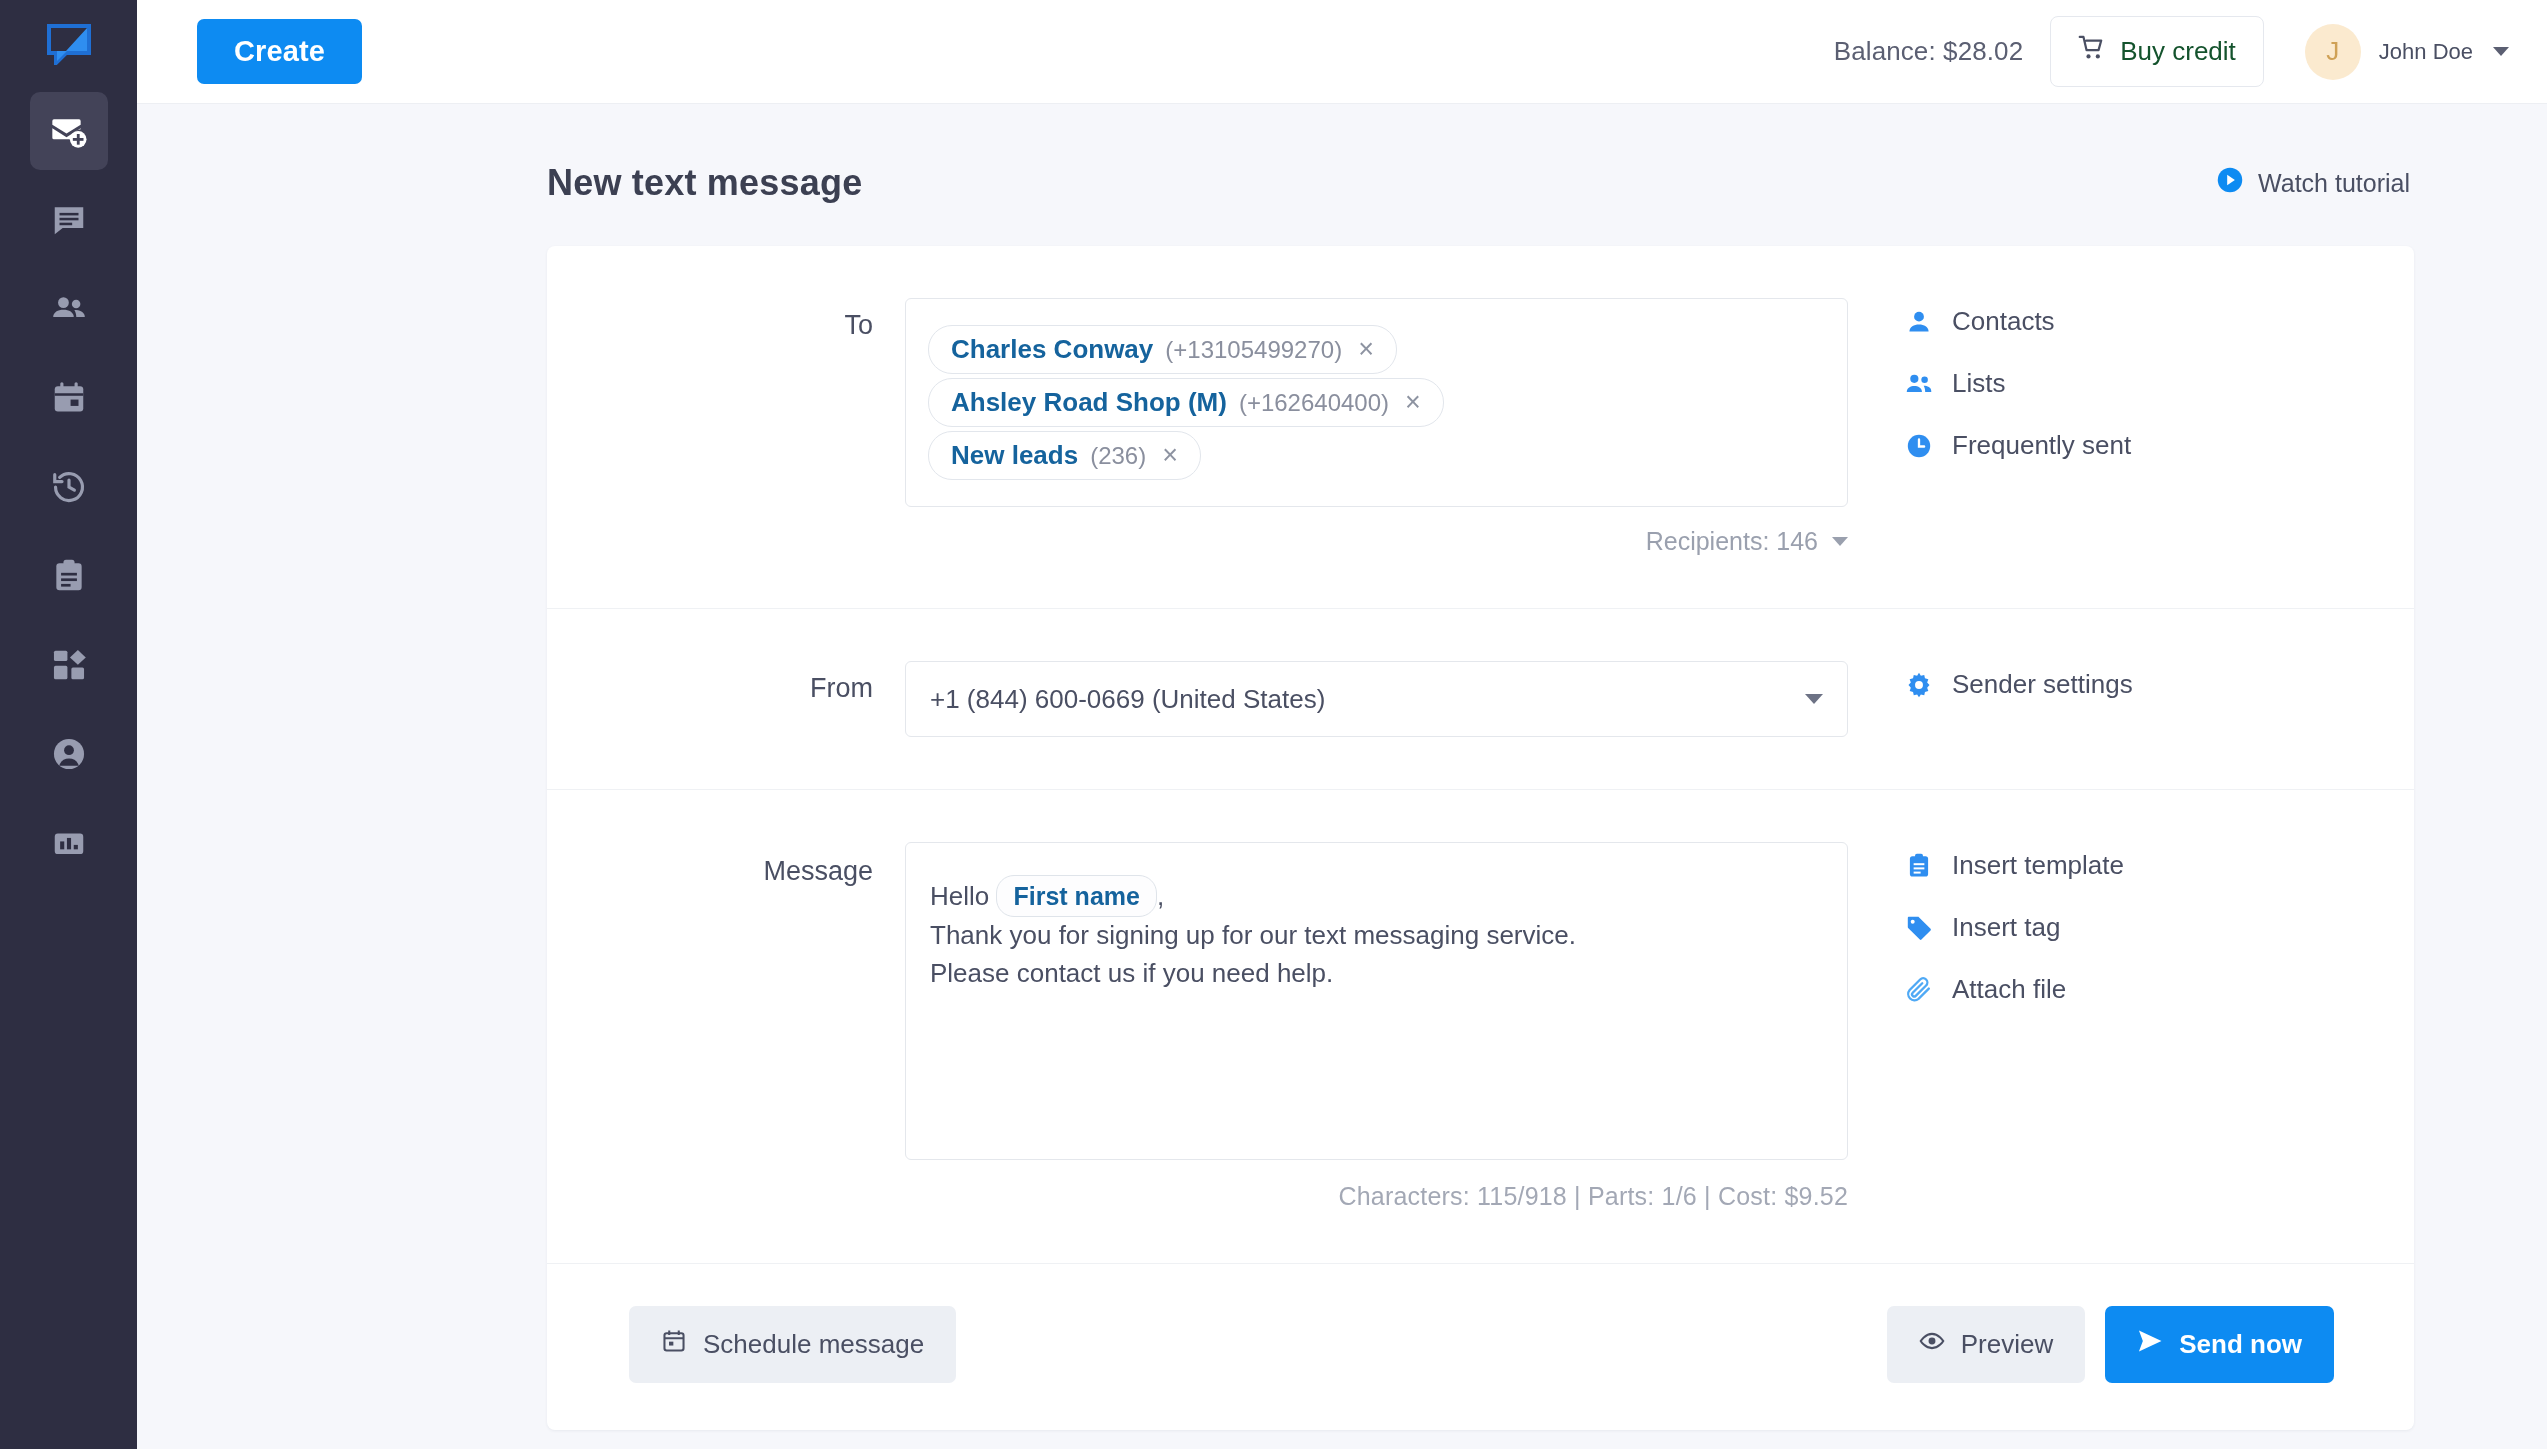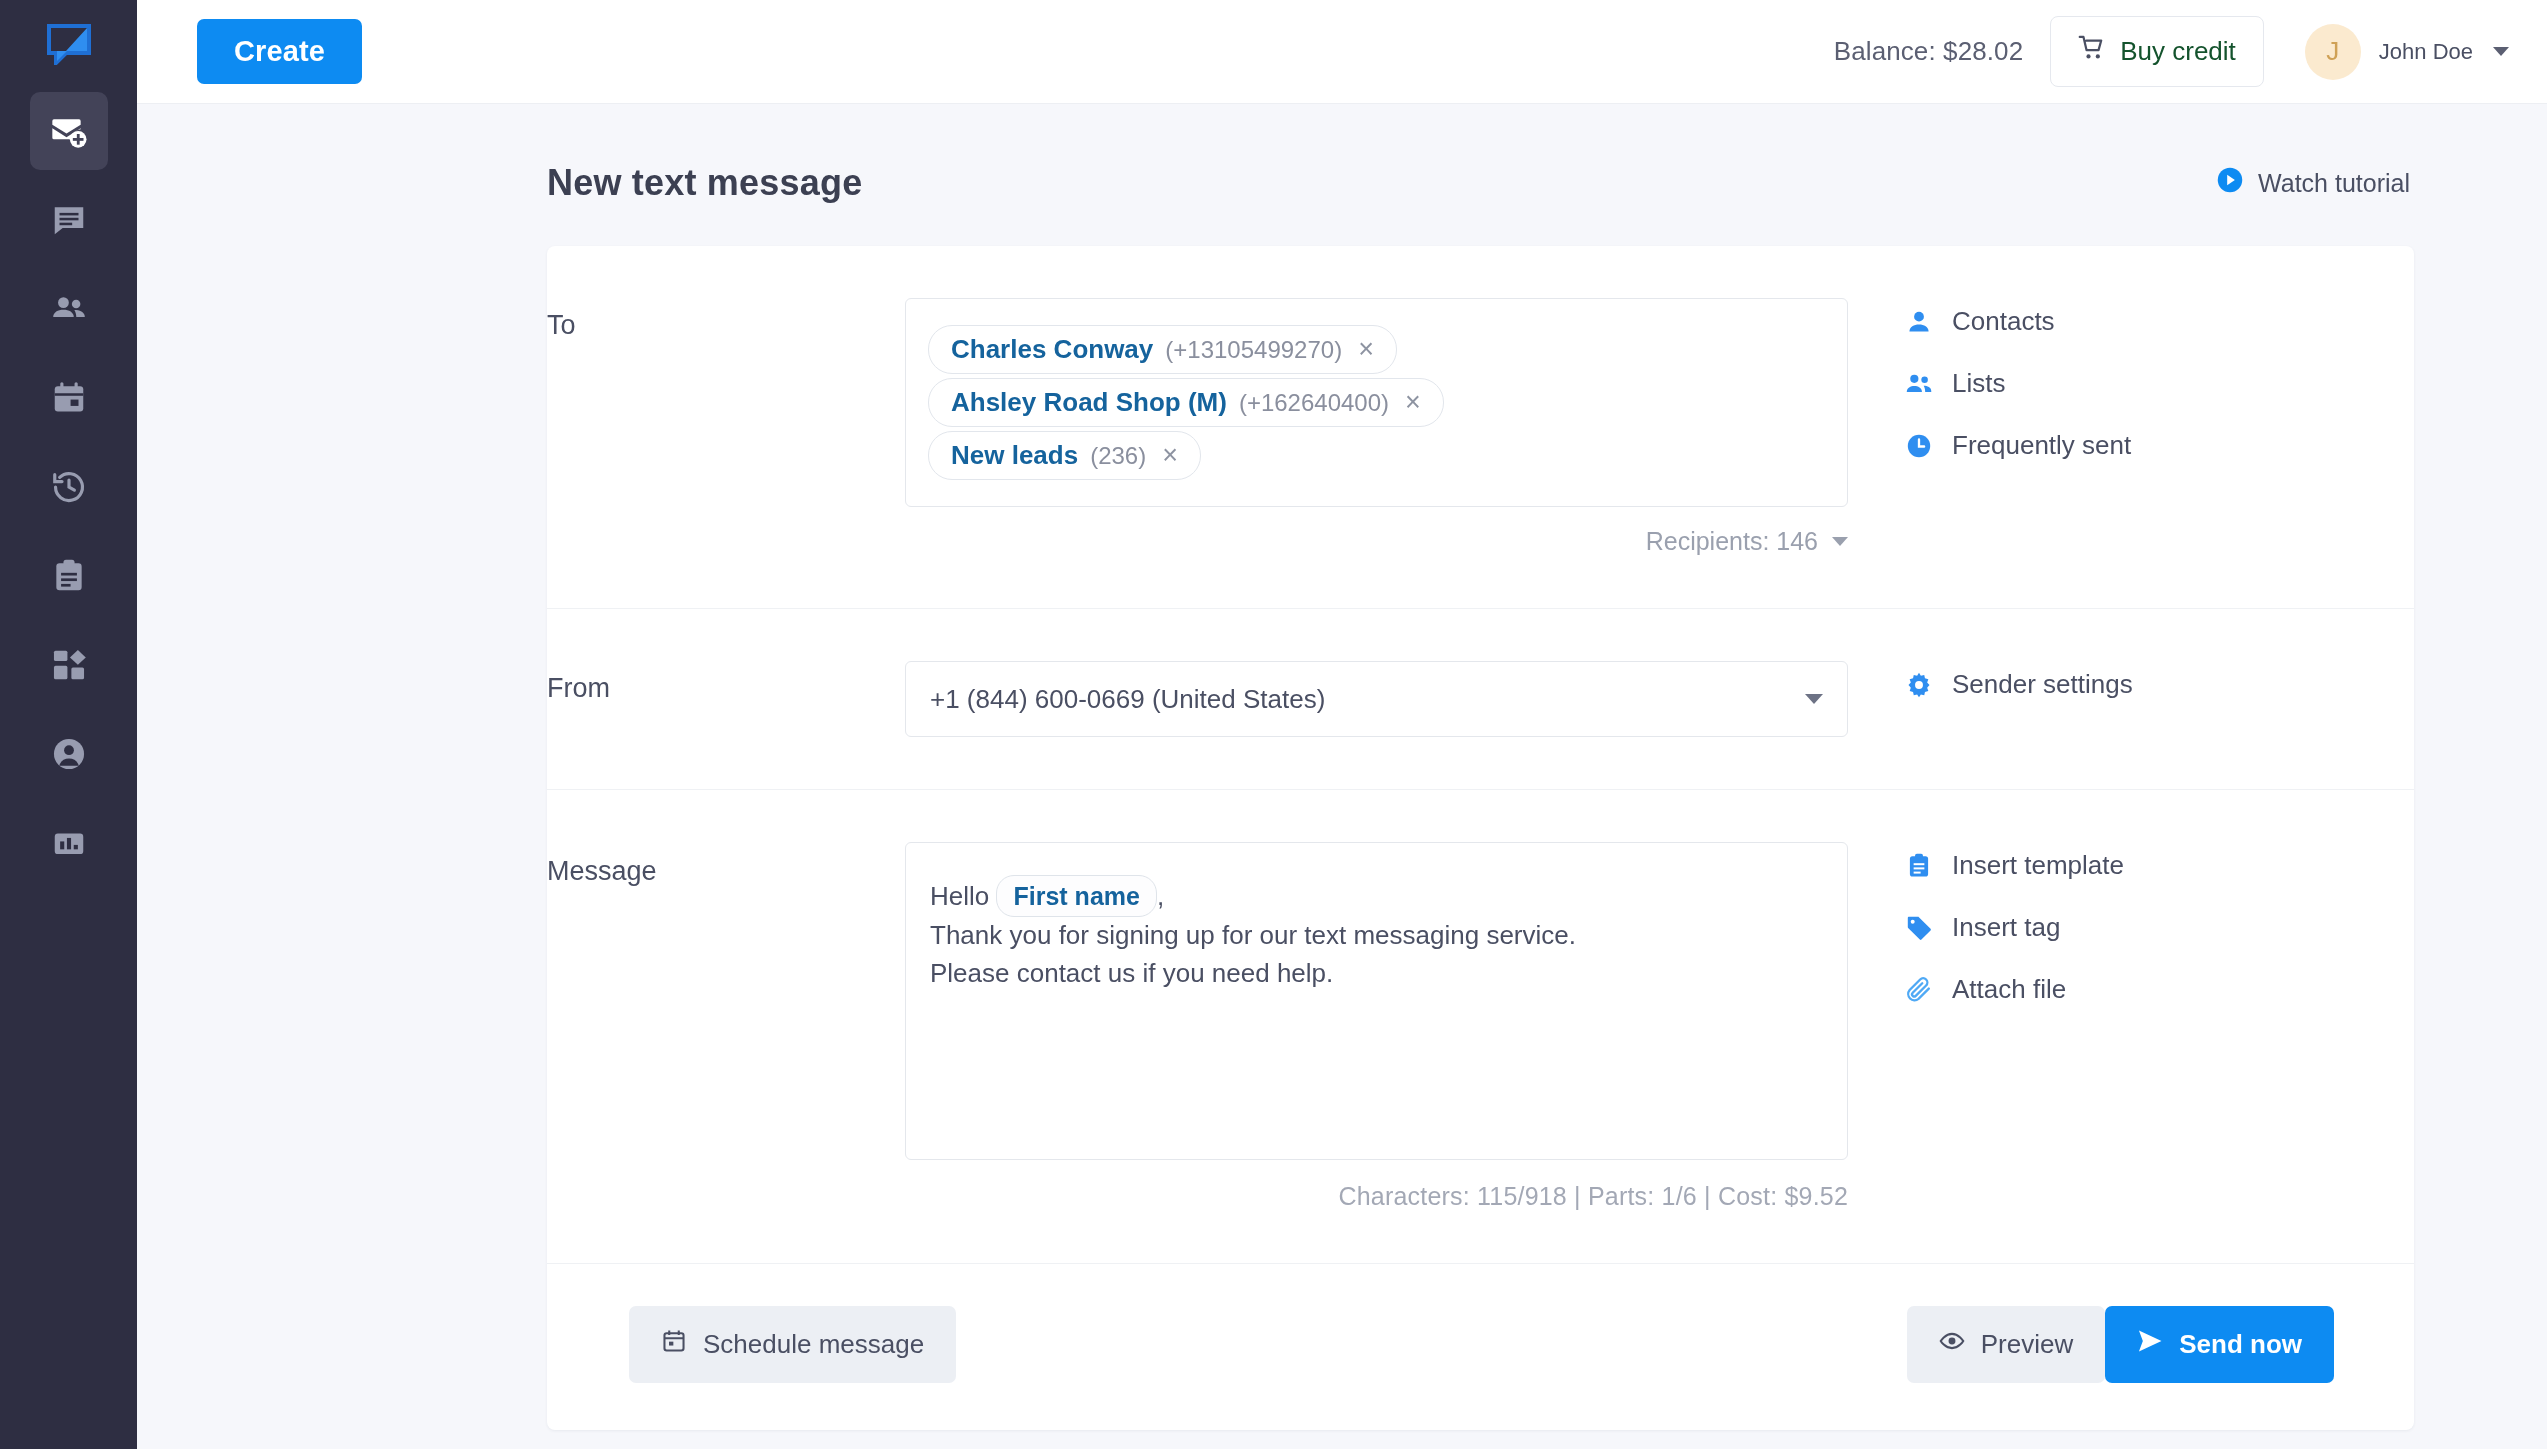--- a/index.html
+++ b/index.html
@@ -145,20 +145,21 @@
   }
   .row {
     display: flex;
     padding: 52px 0;
     border-bottom: 1px solid #eff1f4;
   }
   .row:last-child { border-bottom: none; }
   .row-label {
     width: 358px;
     flex: 0 0 358px;
+    text-align: right;
     padding-right: 32px;
     padding-top: 12px;
     font-size: 27px;
     color: #4a4f63;
   }
   .row-label.msg { padding-top: 14px; }
   .row-field {
     width: 943px;
     flex: 0 0 943px;
   }
@@ -285,21 +286,21 @@
     display: inline-flex; align-items: center; gap: 16px;
     border: none;
     border-radius: 7px;
     font-size: 26px;
     font-family: inherit;
     cursor: pointer;
     padding: 22px 32px;
   }
   .btn-light { background: #eceff4; color: #4a4f63; }
   .btn-primary { background: #0d8bf2; color: #fff; font-weight: 700; }
-  .footer-right { margin-left: auto; display: flex; }
+  .footer-right { margin-left: auto; display: flex; gap: 20px; }
 </style>
 </head>
 <body>
 
 <div class="app">
 
   <nav class="sidebar">
     <div class="logo">
       <svg width="46" height="42" viewBox="0 0 46 42">
         <path d="M3 3 H43 V30 H20 L10 40 V30 H3 Z" fill="none" stroke="#1f6fd4" stroke-width="4"></path>

